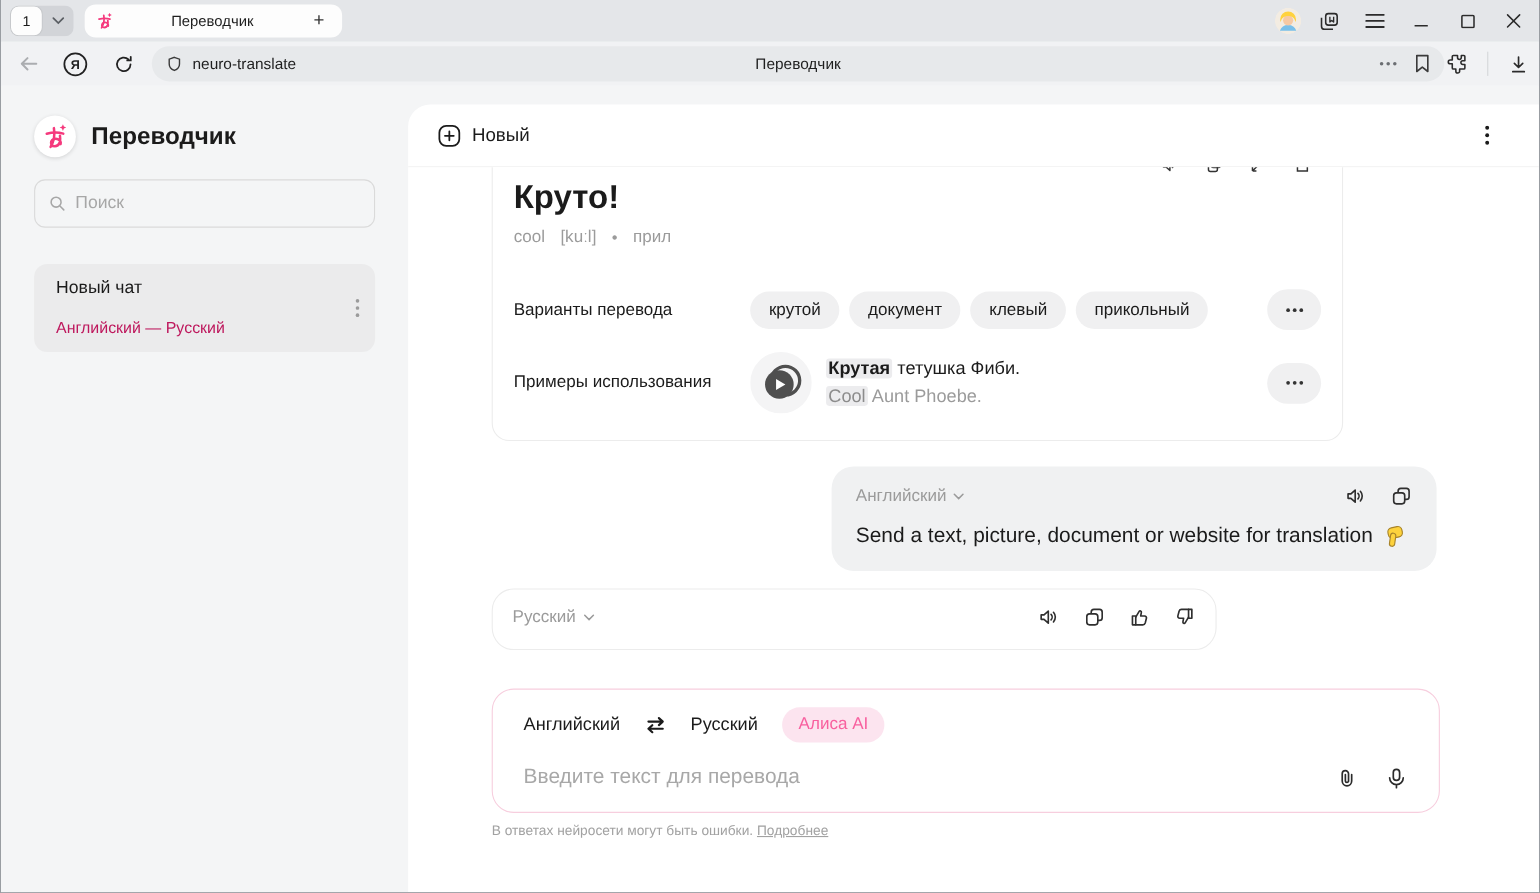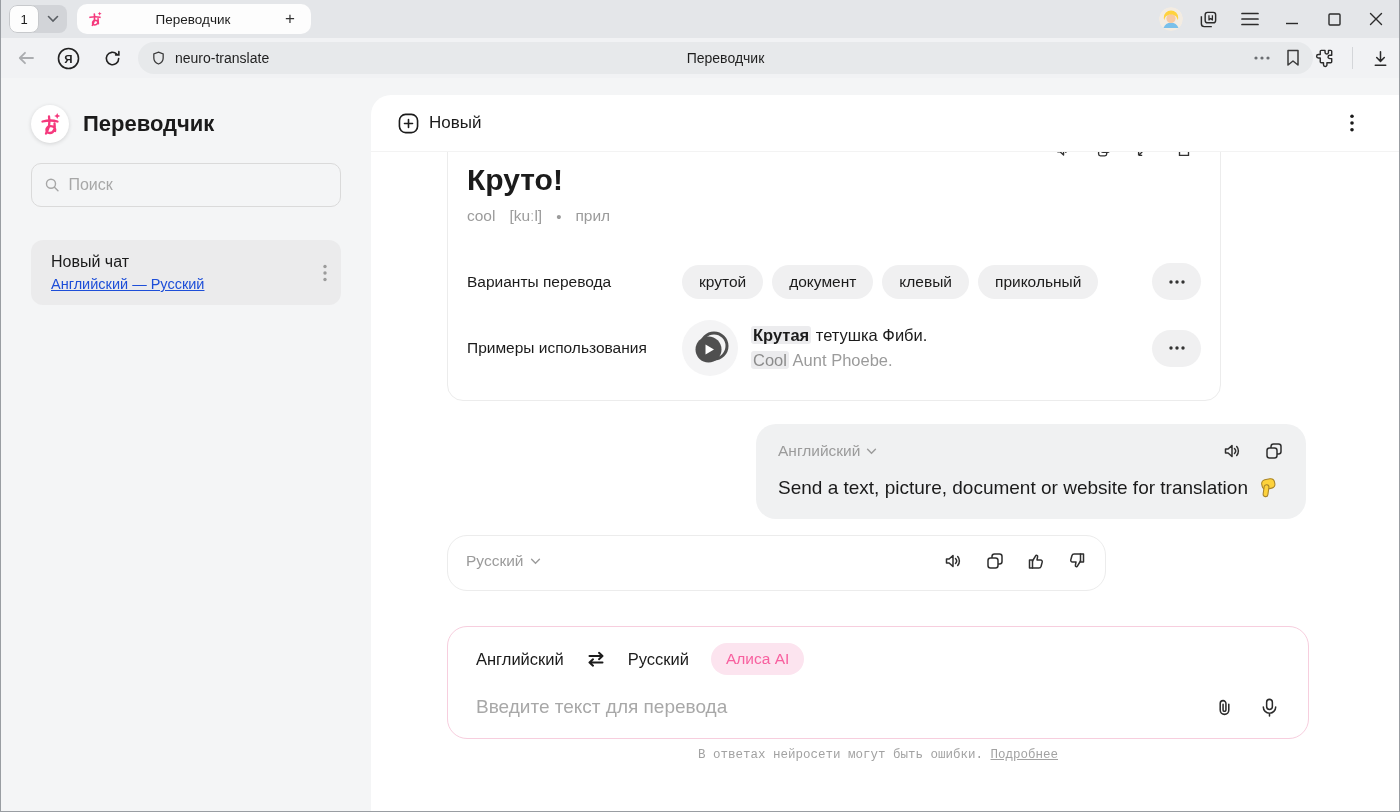--- a/index.html
+++ b/index.html
@@ -37,21 +37,21 @@
   .sidebar { width:370px; padding:0 30px; flex-shrink:0; }
   .brand { margin-top:27px; display:flex; align-items:center; }
   .logo { width:38px; height:38px; background:#fff; border-radius:50%; box-shadow:0 1px 4px rgba(0,0,0,.14); display:flex; align-items:center; justify-content:center; }
   .brand-title { margin-left:14px; font-size:22px; font-weight:700; }
   .search { margin-top:20px; height:44px; border:1px solid #dadada; border-radius:10px; display:flex; align-items:center; padding:0 12px; }
   .search input { border:none; outline:none; background:transparent; font-size:16px; margin-left:8px; width:100%; font-family:inherit; color:#1b1b1b; }
   .search input::placeholder { color:#a7a7a7; }
   .chat-item { margin-top:33px; background:#ebebec; border-radius:12px; padding:13px 14px 13px 20px; display:flex; align-items:center; }
   .chat-item-txt { flex:1; }
   .chat-item-title { font-size:16px; font-weight:500; }
-  .chat-item-sub { font-size:14.5px; color:#1d4ed8; margin-top:5px;text-decoration:underline; }
+  .chat-item-sub { font-size:14.5px; color:#be185d; margin-top:20px; }
 
   .main { flex:1; margin-top:17px; background:#fff; border-radius:20px 0 0 0; display:flex; flex-direction:column; overflow:hidden; }
   .main-header { height:57px; display:flex; align-items:center; padding:0 45px 0 27px; border-bottom:1px solid #f3f3f3; flex-shrink:0; }
   .newchat { display:flex; align-items:center; gap:10px; font-size:17px; font-weight:500; }
   .hdr-spacer { flex:1; }
   .chat { flex:1; overflow:hidden; padding-left:76px; position:relative; }
 
   
   .dict-card { width:774px; margin-top:-30px; border:1px solid #ececec; border-radius:16px; padding:0 19px 24px 19px; background:#fff; }
   .dict-top { height:36px; display:flex; justify-content:flex-end; align-items:flex-end; gap:22px; padding:0 8px; position:relative; color:#333; }
@@ -83,21 +83,21 @@
   
   .composer { width:862px; margin-top:35px; border:1.5px solid #f7cede; border-radius:20px; padding:16px 28px 20px 28px; }
   .comp-row1 { display:flex; align-items:center; gap:22px; }
   .comp-lang { font-size:16.5px; font-weight:500; }
   .alice-badge { background:#fce4ef; color:#f8609f; border-radius:16px; padding:7px 15px; font-size:15.5px; }
   .comp-row2 { margin-top:21px; display:flex; align-items:center; }
   .comp-row2 input { flex:1; border:none; outline:none; font-size:19px; font-family:inherit; background:transparent; color:#1b1b1b; }
   .comp-row2 input::placeholder { color:#a8a8a8; }
   .comp-icons { display:flex; gap:24px; color:#2b2b2b; }
 
-  .chat-footer { width:862px; margin-top:9px; text-align:center; font-size:12.5px; color:#a2a2a2;font-family:Liberation Mono, monospace; }
+  .chat-footer { width:862px; margin-top:9px; text-align:left; font-size:12.5px; color:#a2a2a2; }
   .chat-footer a { color:#a2a2a2; }
 
   svg { display:block; }
 </style>
 </head>
 <body>
 
 <div class="window">
 
   <div class="tabbar">

